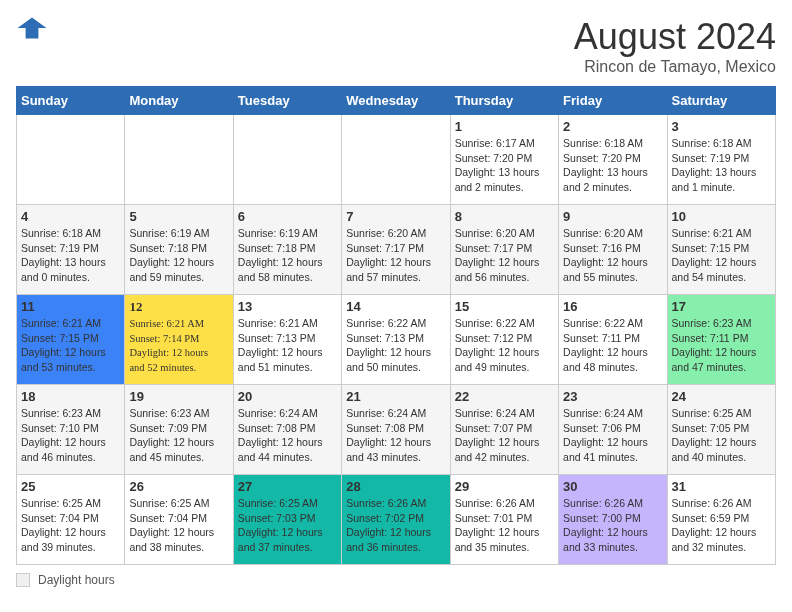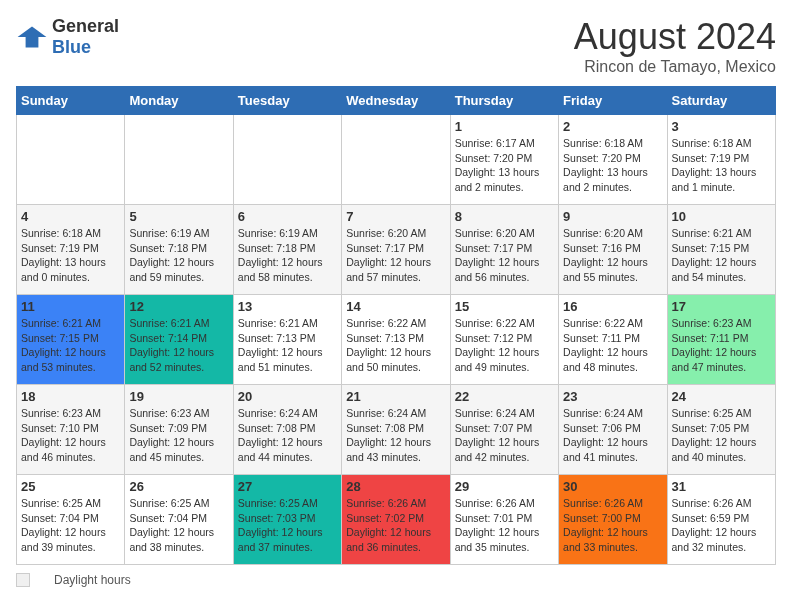--- a/index.html
+++ b/index.html
@@ -79,45 +79,41 @@
     tr:nth-child(odd) td {
       background-color: #ffffff;
     }
     
     thead tr th {
       background-color: #2e6db4 !important;
     }
     .legend {
       display: flex;
       align-items: center;
-      gap: 24px;
+      gap: 8px;
       margin-top: 8px;
       font-size: 12px;
       color: #555;
     }
     .legend-box {
       width: 14px;
       height: 14px;
       background: #f0f0f0;
       border: 1px solid #ccc;
       display: inline-block;
     }
   </style>
 </head>
 <body>
 
 <div class="header-area">
   <div class="logo">
     <svg class="logo-icon" viewBox="0 0 40 30" xmlns="http://www.w3.org/2000/svg">
       <polygon points="20,2 38,15 28,15 28,28 12,28 12,15 2,15" fill="#2e6db4"></polygon>
     </svg>
-    <div>
-      <span style="font-size:18px;font-weight:bold;color:#333;">General</span><br>
-      <span style="font-size:18px;font-weight:bold;color:#2e6db4;">Blue</span>
-    </div>
   </div>
   <div class="title-area">
     <div class="month-title">August 2024</div>
     <div class="location-title">Rincon de Tamayo, Mexico</div>
   </div>
 </div>
 
 <table class="calendar-table">
   <thead>
     <tr>
@@ -210,21 +206,21 @@
         </td>
       </tr>
       <tr>
         <td style="background-color: #3b82f6;">
           <span class="day-number">11</span>
           <div class="day-info" style="white-space: pre-line;">Sunrise: 6:21 AM
 Sunset: 7:15 PM
 Daylight: 12 hours
 and 53 minutes.</div>
         </td>
-        <td style="background-color: #14b8a6;">
+        <td style="background-color: #fde047; font-family: Liberation Serif, serif;">
           <span class="day-number">12</span>
           <div class="day-info" style="white-space: pre-line;">Sunrise: 6:21 AM
 Sunset: 7:14 PM
 Daylight: 12 hours
 and 52 minutes.</div>
         </td>
         <td style="background-color: rgb(255, 255, 255);">
           <span class="day-number">13</span>
           <div class="day-info" style="white-space: pre-line;">Sunrise: 6:21 AM
 Sunset: 7:13 PM
@@ -326,35 +322,35 @@
 Daylight: 12 hours
 and 38 minutes.</div>
         </td>
         <td style="background-color: #14b8a6;">
           <span class="day-number">27</span>
           <div class="day-info" style="white-space: pre-line;">Sunrise: 6:25 AM
 Sunset: 7:03 PM
 Daylight: 12 hours
 and 37 minutes.</div>
         </td>
-        <td style="background-color: #ef4444;">
+        <td style="background-color: #14b8a6;">
           <span class="day-number">28</span>
           <div class="day-info" style="white-space: pre-line;">Sunrise: 6:26 AM
 Sunset: 7:02 PM
 Daylight: 12 hours
 and 36 minutes.</div>
         </td>
         <td style="background-color: rgb(255, 255, 255);">
           <span class="day-number">29</span>
           <div class="day-info" style="white-space: pre-line;">Sunrise: 6:26 AM
 Sunset: 7:01 PM
 Daylight: 12 hours
 and 35 minutes.</div>
         </td>
-        <td style="background-color: #f97316;">
+        <td style="background-color: #c4b5fd;">
           <span class="day-number">30</span>
           <div class="day-info" style="white-space: pre-line;">Sunrise: 6:26 AM
 Sunset: 7:00 PM
 Daylight: 12 hours
 and 33 minutes.</div>
         </td>
         <td style="background-color: rgb(255, 255, 255); margin-top: 11px;">
           <span class="day-number">31</span>
           <div class="day-info" style="white-space: pre-line;">Sunrise: 6:26 AM
 Sunset: 6:59 PM

